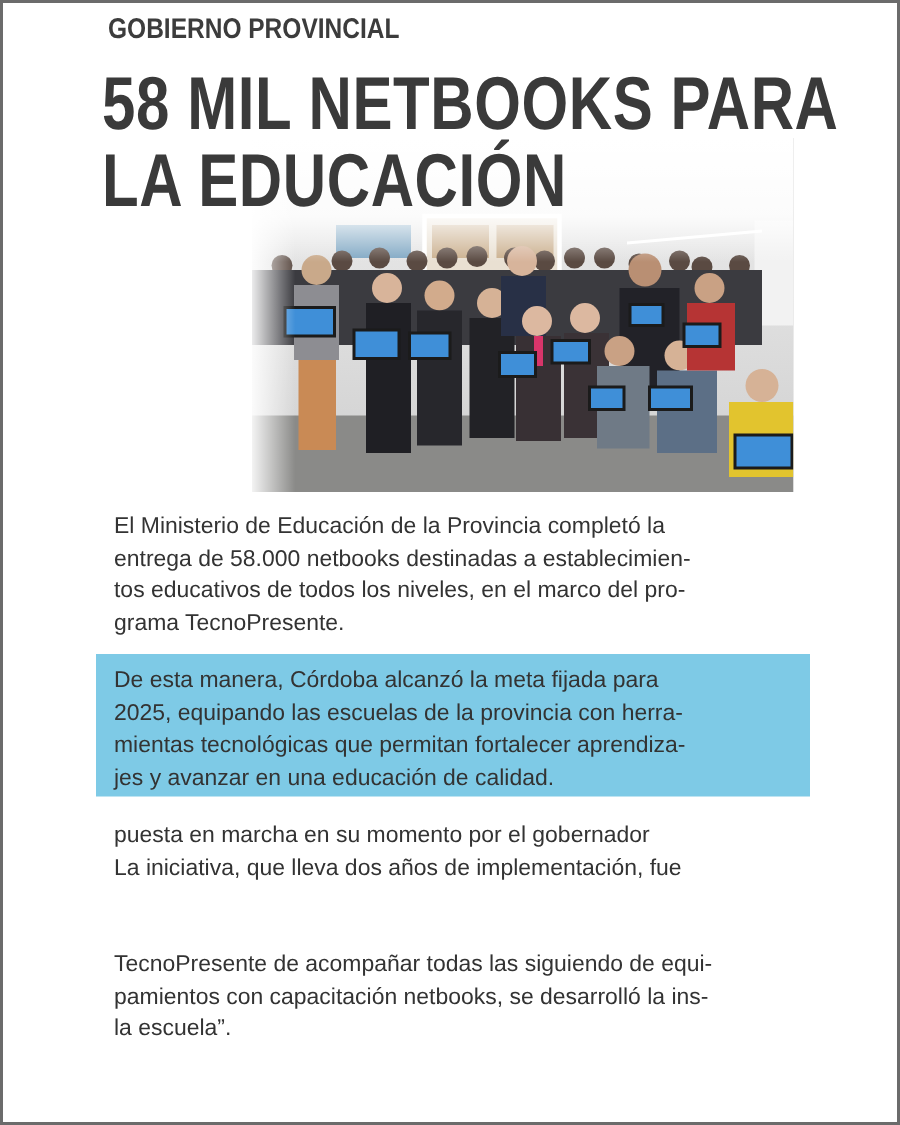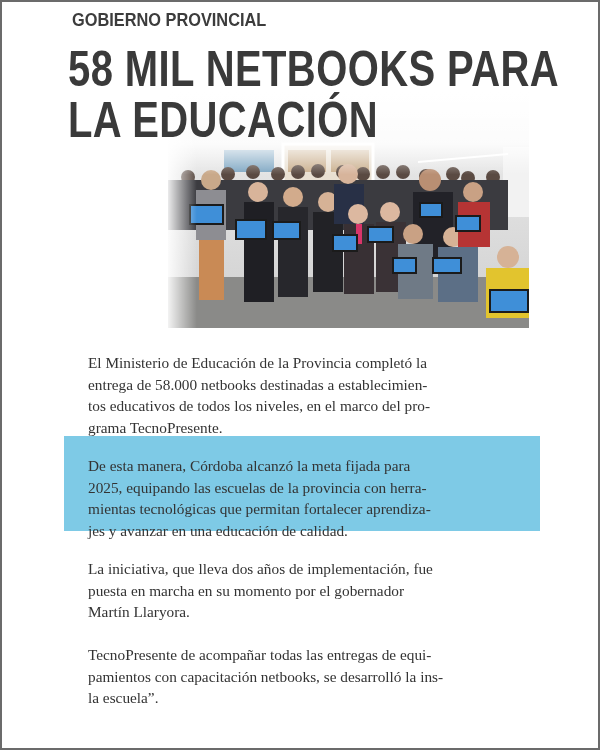--- a/index.html
+++ b/index.html
@@ -39,24 +39,24 @@
     color: #3a3a3a;
     transform: scaleX(0.80); transform-origin: left top;
     white-space: nowrap;
     letter-spacing: 0.5px;
     z-index: 2;
   }
   .headline span { display: block; }
   .para {
     position: absolute; left: 76px;
     width: 470px;
-    font-family: Liberation Serif, serif;
+    font-family: Liberation Sans, sans-serif;
     font-size: 15.3px; line-height: 21.6px;
     color: #333333;
-    margin: 12px;
+    margin: 0;
   }
   .para span.line { display: block; white-space: nowrap; }
   .p1 { top: 340px; }
   .highlight-box {
     position: absolute; left: 64px; top: 436px;
     width: 476px; height: 95px;
     background: #7ecae6;
   }
   .p2 { top: 443px; }
   .p3 { top: 546px; }
@@ -191,22 +191,21 @@
 
 <div class="highlight-box"></div>
 <div class="para p2">
   <span class="line">De esta manera, Córdoba alcanzó la meta fijada para</span>
   <span class="line">2025, equipando las escuelas de la provincia con herra-</span>
   <span class="line">mientas tecnológicas que permitan fortalecer aprendiza-</span>
   <span class="line">jes y avanzar en una educación de calidad.</span>
 </div>
 
 <div class="para p3">
+  <span class="line">puesta en marcha en su momento por el gobernador</span>
   <span class="line">La iniciativa, que lleva dos años de implementación, fue</span>
-  <span class="line">puesta en marcha en su momento por el gobernador</span>
-  <span class="line">Martín Llaryora.</span>
 </div>
 
 <div class="para p4">
-  <span class="line">TecnoPresente de acompañar todas las entregas de equi-</span>
+  <span class="line">TecnoPresente de acompañar todas las siguiendo de equi-</span>
   <span class="line">pamientos con capacitación netbooks, se desarrolló la ins-</span>
   <span class="line">la escuela”.</span>
 </div>
 
 </body></html>

